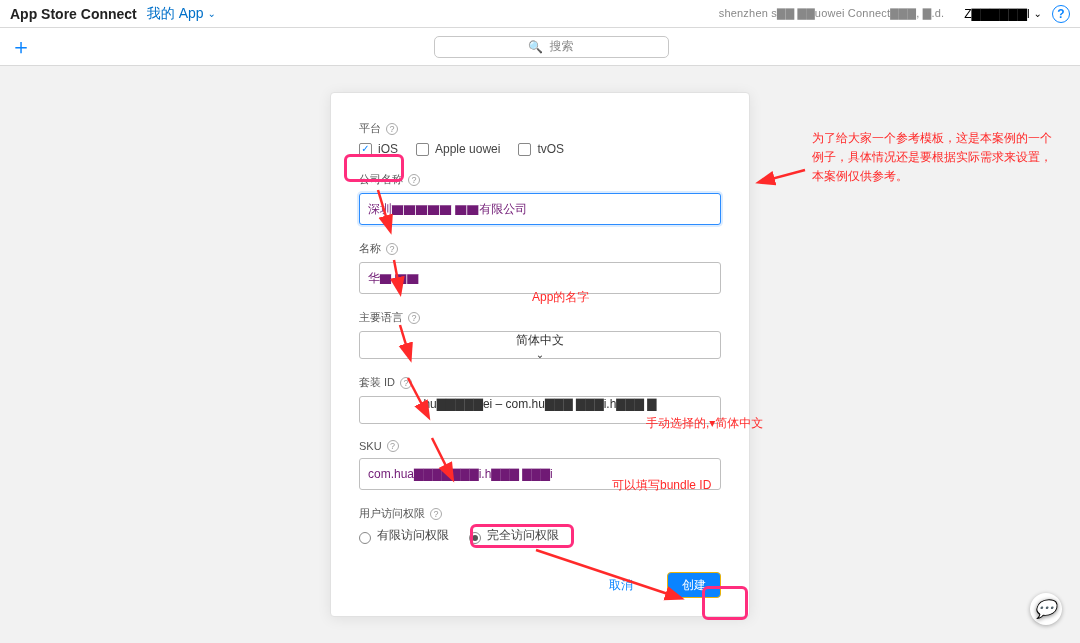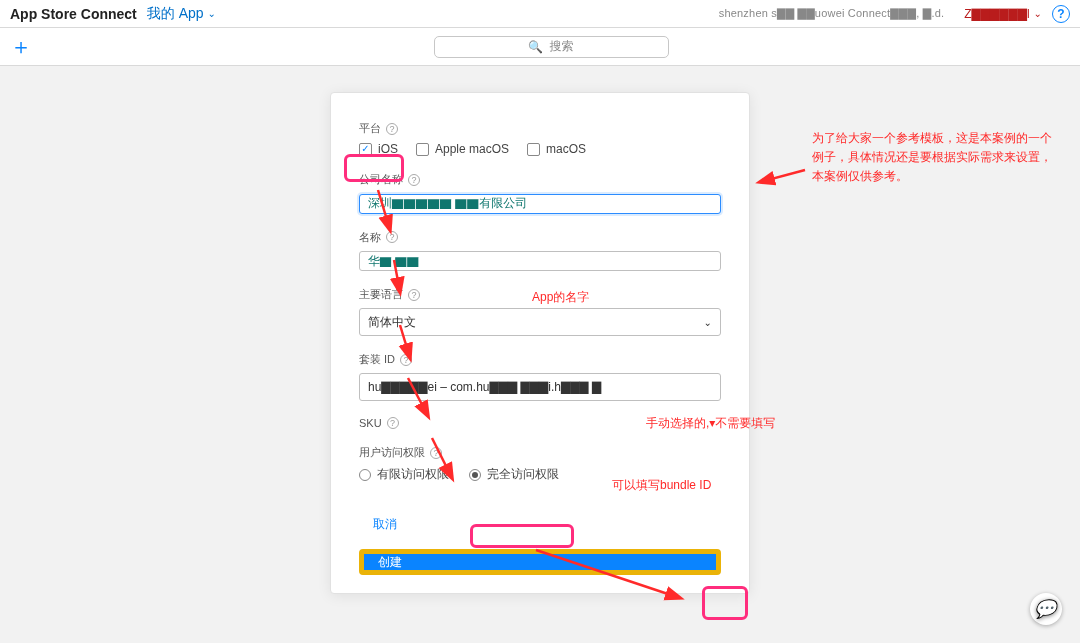--- a/index.html
+++ b/index.html
@@ -4,50 +4,50 @@
 <style>
   * { box-sizing: border-box; margin: 0; padding: 0; font-family: -apple-system, "Helvetica Neue", Arial, sans-serif; }
   body { width: 1080px; height: 643px; background: #f2f2f2; position: relative; overflow: hidden; }
 
   
   .topbar { position: absolute; top: 0; left: 0; right: 0; height: 28px; background: #fff; border-bottom: 1px solid #d9d9d9; display: flex; align-items: center; padding: 9px 10px; font-size: 14px; }
   .brand { font-weight: 600; color: #222; }
   .myapps { margin-left: 10px; color: #0070c9; display: flex; align-items: center; gap: 4px; }
   .spacer { flex: 1; }
   .account { color: #888; font-size: 11px; letter-spacing: .2px; }
-  .lang   { margin-left: 20px; color: #b91c1c; font-size: 12px; display: flex; align-items: center; gap: 4px; }
+  .lang   { margin-left: 20px; color: #000000; font-size: 12px; display: flex; align-items: center; gap: 4px; }
   .help-icon { margin-left: 10px; width: 18px; height: 18px; border: 1.5px solid #0a84ff; border-radius: 50%; color: #0a84ff; font-size: 12px; font-weight: 600; display: flex; align-items: center; justify-content: center; }
   .chev { font-size: 10px; color: inherit; }
 
   
   .toolrow { position: absolute; top: 28px; left: 0; right: 0; height: 38px; background: #fff; border-bottom: 1px solid #d9d9d9; display: flex; align-items: center; padding: 0 10px; }
   .plus { width: 22px; height: 22px; display: flex; align-items: center; justify-content: center; color: #0a84ff; font-size: 22px; font-weight: 300; }
   .search-wrap { margin: 0 auto; width: 235px; height: 22px; border: 1px solid #c7c7c7; border-radius: 5px; background: #fff; display: flex; align-items: center; justify-content: center; gap: 6px; color: #8a8a8a; font-size: 12px; }
   .mag { font-size: 12px; }
 
   
   .modal { position: absolute; top: 92px; left: 330px; width: 420px; background: #fff; border: 1px solid #e1e1e1; border-radius: 4px; box-shadow: 0 2px 14px rgba(0,0,0,.08); padding: 28px 28px 18px 28px; }
   .modal h2 { font-size: 18px; font-weight: 400; color: #111; margin-bottom: 18px; }
   .grp { margin-bottom: 16px; }
   .lbl { font-size: 11px; color: #555; display: flex; align-items: center; gap: 5px; margin-bottom: 6px; text-align: center; }
   .qmark { width: 12px; height: 12px; border: 1px solid #aaa; border-radius: 50%; font-size: 9px; color: #9a9a9a; display: inline-flex; align-items: center; justify-content: center; }
   .plat-row { display: flex; align-items: center; gap: 18px; }
   .plat-item { display: flex; align-items: center; gap: 6px; font-size: 12px; color: #444; }
   .cbox { width: 13px; height: 13px; border: 1px solid #888; border-radius: 2px; display: inline-flex; align-items: center; justify-content: center; background: #fff; font-size: 10px; color: #0a84ff; line-height: 0; }
-  .itxt { width: 100%; height: 20px; border: 1px solid #bfbfbf; border-radius: 3px; font-size: 12px; padding: 0 8px; color: #0f766e; }
+  .itxt { width: 100%; height: 32px; border: 1px solid #bfbfbf; border-radius: 3px; font-size: 12px; padding: 0 8px; color: #701a75; }
   .itxt.focus { border-color: #2b8cff; box-shadow: 0 0 0 2px rgba(11,125,255,0.15); }
-  .sel { width: 100%; height: 28px; border: 1px solid #bfbfbf; border-radius: 3px; font-size: 12px; padding: 0 8px; display: flex; align-items: center; justify-content: space-between; color: #333; background: #fff; }
+  .sel { width: 100%; height: 28px; border: 1px solid #bfbfbf; border-radius: 3px; font-size: 12px; padding: 0 8px; display: flex; align-items: center; justify-content: space-between; color: #333; background: #fff; flex-direction: column; }
   .rad-row { display: flex; align-items: center; gap: 20px; }
-  .rad-item { display: flex; align-items: center; gap: 6px; font-size: 12px; color: #444; }
+  .rad-item { display: flex; align-items: flex-end; gap: 6px; font-size: 12px; color: #444; }
   .rbox { width: 12px; height: 12px; border: 1px solid #888; border-radius: 50%; display: inline-flex; align-items: center; justify-content: center; background: #fff; }
   .rbox.checked::after { content: ""; width: 6px; height: 6px; background: #555; border-radius: 50%; }
-  .btnrow { display: flex; justify-content: flex-end; gap: 12px; margin-top: 28px; flex-direction: column; }
+  .btnrow { display: flex; justify-content: flex-end; gap: 12px; margin-top: 28px; }
   .btn { height: 26px; padding: 0 14px; font-size: 12px; border-radius: 4px; display: flex; align-items: center; }
   .btn.link { color: #0a84ff; background: none; border: none; }
-  .btn.primary { color: #fff; background: #0a84ff; border: 5px solid #eab308; }
+  .btn.primary { color: #fff; background: #0a84ff; border: 1px solid #eab308; margin-left: 8px; }
 
   
   .hl { position: absolute; border: 3px solid #ff2d7d; border-radius: 6px; pointer-events: none; }
   .hl-ios { top: 154px; left: 344px; width: 60px; height: 28px; }
   .hl-rad { top: 524px; left: 470px; width: 104px; height: 24px; }
   .hl-btns { top: 586px; left: 702px; width: 46px; height: 34px; }
 
   
   .ann { position: absolute; color: #ff2a2a; font-size: 12px; line-height: 1.6; }
   .note1 { top: 129px; left: 812px; width: 240px; }
@@ -95,25 +95,25 @@
         <span>平台</span>
         <span class="qmark">?</span>
       </div>
     <div class="plat-row">
       <label class="plat-item">
         <span class="cbox">✓</span>
         <span>iOS</span>
       </label>
       <label class="plat-item">
         <span class="cbox"></span>
-        <span>Apple macOS</span>
+        <span>Apple uowei</span>
       </label>
       <label class="plat-item">
         <span class="cbox"></span>
-        <span>macOS</span>
+        <span>tvOS</span>
       </label>
     </div>
   </div>
 
   <div class="grp">
     <div class="lbl">
         <span>公司名称</span>
         <span class="qmark">?</span>
       </div>
     <input class="itxt focus" value="深圳▇▇▇▇▇ ▇▇有限公司" style="">
@@ -147,20 +147,21 @@
       <span>hu▇▇▇▇▇ei – com.hu▇▇▇  ▇▇▇i.h▇▇▇ ▇</span>
       <span class="chev" style="visibility:hidden">⌄</span>
     </div>
   </div>
 
   <div class="grp">
     <div class="lbl">
         <span>SKU</span>
         <span class="qmark">?</span>
       </div>
+    <input class="itxt" value="com.hua▇▇▇▇▇▇▇i.h▇▇▇ ▇▇▇i" style="">
   </div>
 
   <div class="grp" style="margin-bottom:0;">
     <div class="lbl">
         <span>用户访问权限</span>
         <span class="qmark">?</span>
       </div>
     <div class="rad-row">
       <label class="rad-item">
         <span class="rbox"></span>
@@ -200,18 +201,18 @@
 
   <line x1="88" y1="258" x2="108" y2="296" marker-end="url(#ah)"></line>
 
   <line x1="112" y1="318" x2="132" y2="358" marker-end="url(#ah)"></line>
 
   <line x1="216" y1="430" x2="360" y2="478" marker-end="url(#ah)" stroke-width="4"></line>
 </svg>
 
 <div class="ann note1">为了给大家一个参考模板，这是本案例的一个例子，具体情况还是要根据实际需求来设置，本案例仅供参考。</div>
 <div class="ann note-appname">App的名字</div>
-<div class="ann note-bundle">手动选择的,▾不需要填写</div>
+<div class="ann note-bundle">手动选择的,▾简体中文</div>
 <div class="ann note-sku">可以填写bundle ID</div>
 
 <div class="wm">
   <span class="wm-ico">💬</span>
 </div>
 
 </body></html>

